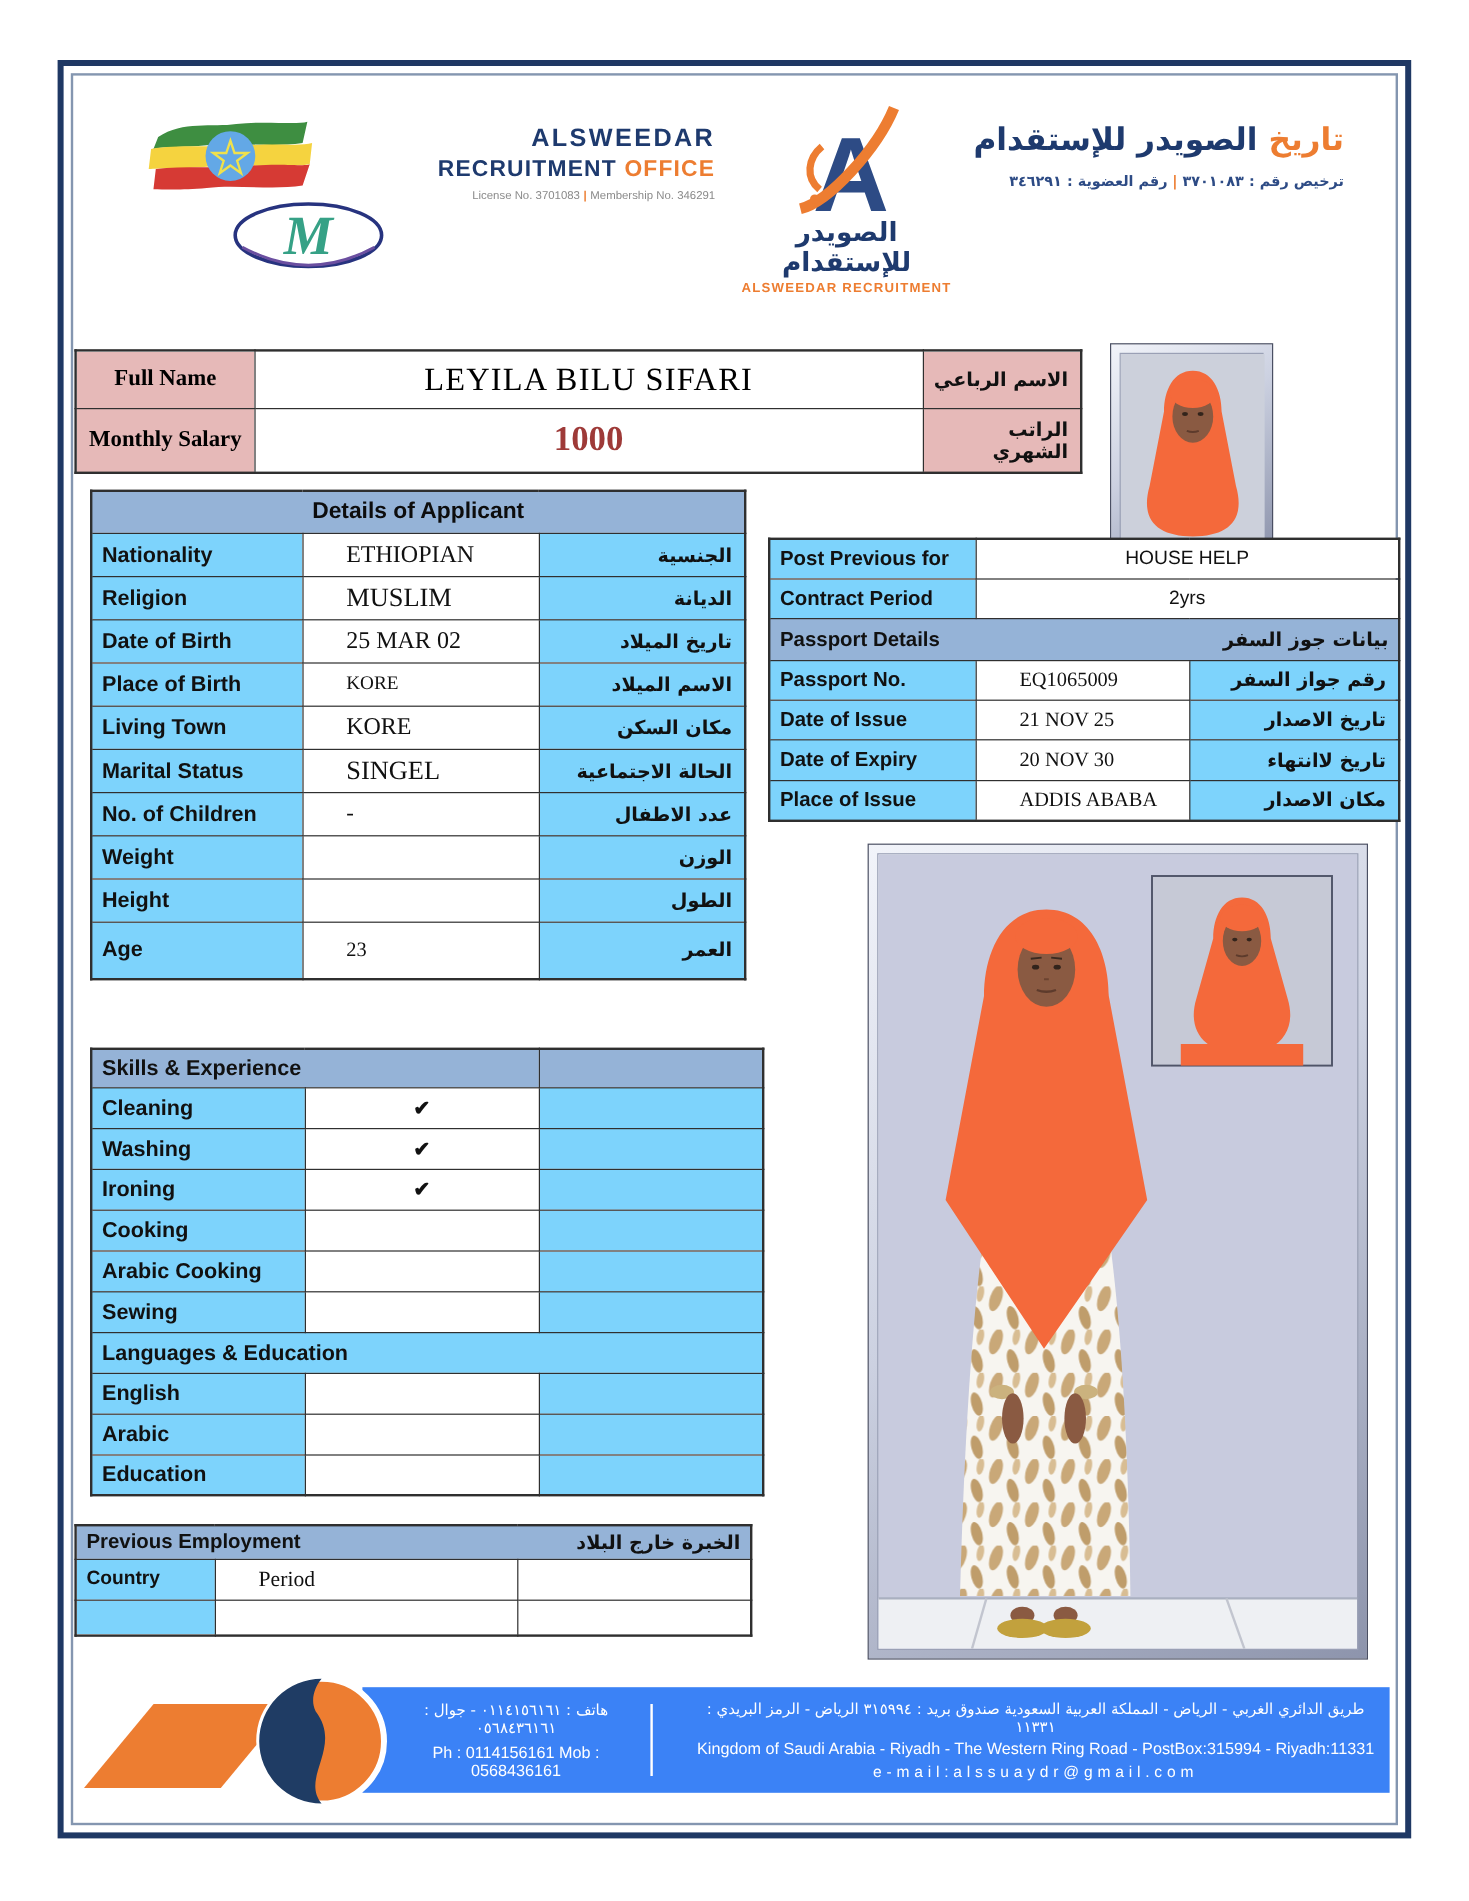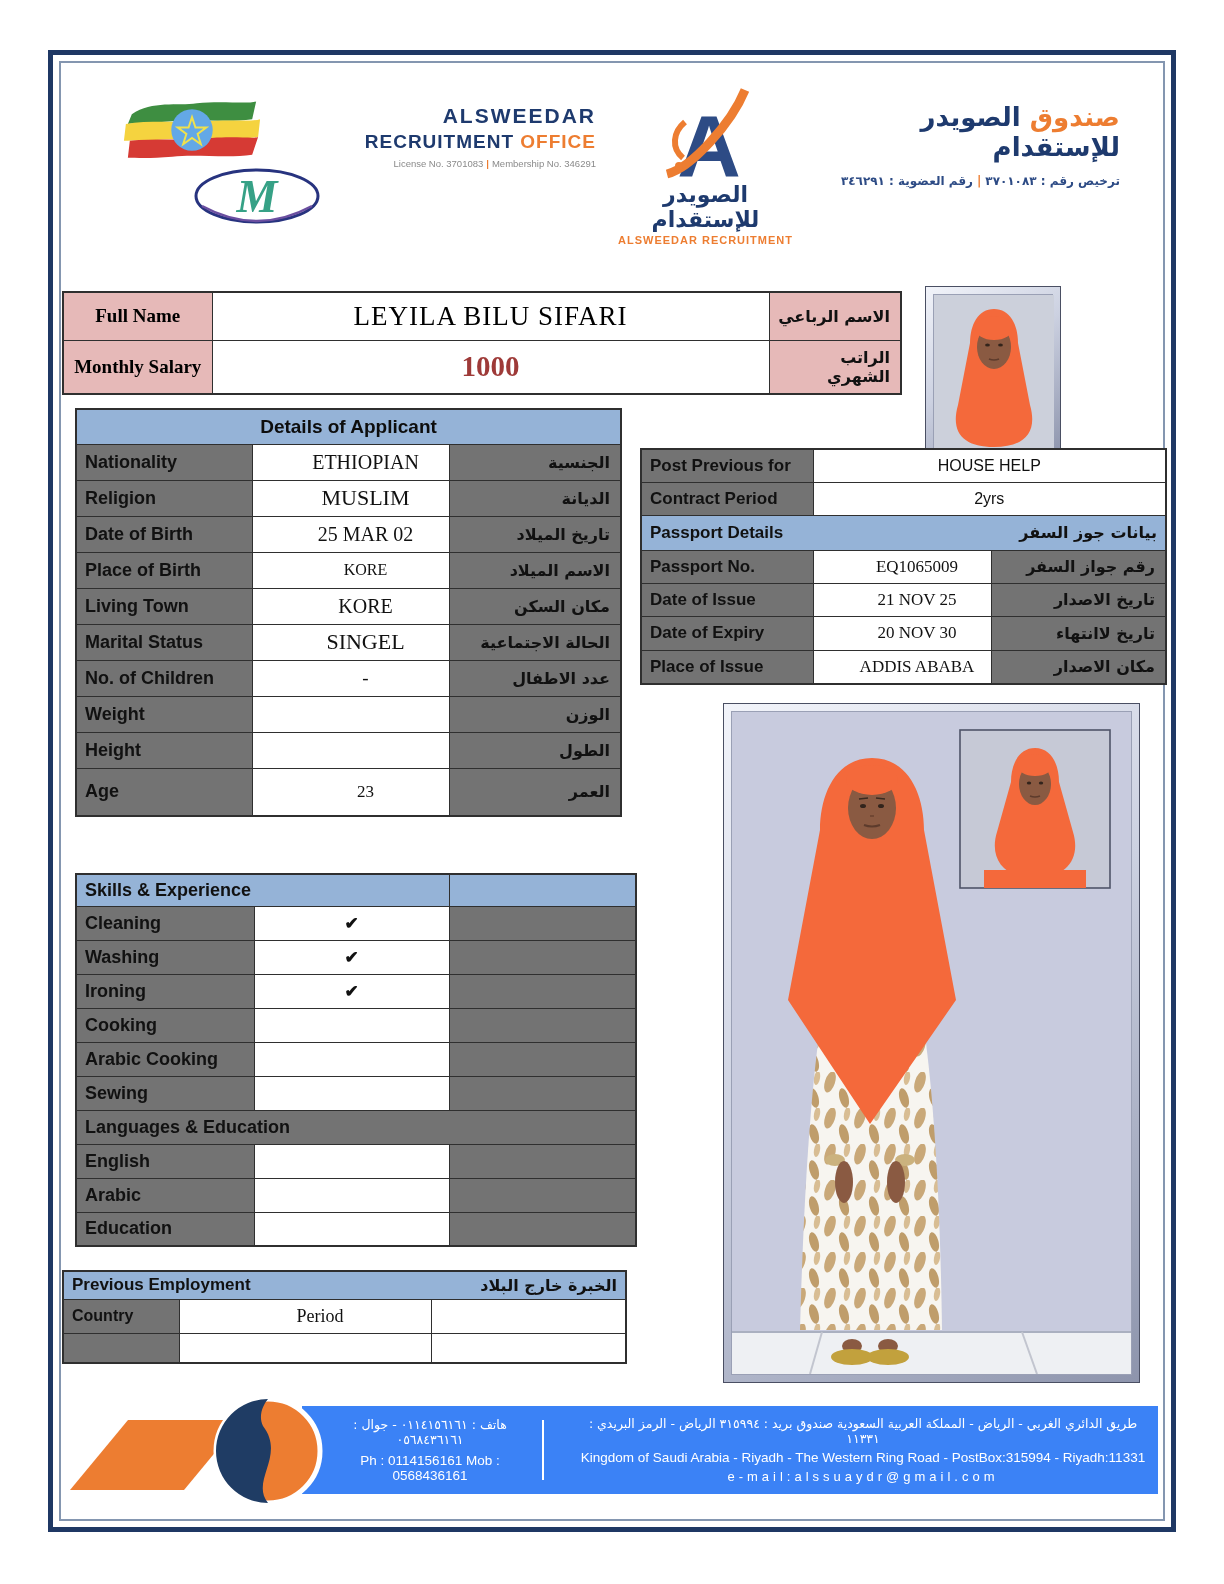--- a/index.html
+++ b/index.html
@@ -23,25 +23,25 @@
   .hdr-ar{position:absolute;left:790px;top:102px;width:330px;text-align:right;}
   .hdr-ar .title{font-family:"DejaVu Sans",sans-serif;direction:rtl;font-size:26px;font-weight:bold;}
   .hdr-ar .title .org{color:#ed7d31;} .hdr-ar .title .navy{color:#1e3a6e;}
   .hdr-ar .lic{font-family:"DejaVu Sans",sans-serif;direction:rtl;font-size:12px;
         color:#2d4b85;font-weight:bold;margin-top:12px;}
   .hdr-ar .lic .bar{color:#ed7d31;padding:0 4px;}
 
   
   table{border-collapse:collapse;table-layout:fixed;}
   td{border:1.6px solid #2f2f2f;padding:1px 6px;overflow:hidden;}
-  .c-med{background:#95b3d7;} .c-light{background:#737373;}
+  .c-med{background:#95b3d7;} .c-light{background:#7dd3fc;}
   .c-pink{background:#e6b9b8;} .c-white{background:#ffffff;}
   .lbl{font-weight:bold;font-size:18px;color:#111;text-align:left;padding-left:8px;}
   .lbl-sm{font-weight:bold;font-size:17px;color:#111;text-align:left;padding-left:8px;}
-  .val{font-family:"Liberation Serif",serif;font-size:19px;text-align:center;color:#111;padding-left:36px;}
+  .val{font-family:"Liberation Serif",serif;font-size:19px;color:#111;padding-left:36px;}
   .val-sans{font-size:16px;text-align:center;color:#111;}
   .ar{font-family:"DejaVu Sans",sans-serif;direction:rtl;font-weight:bold;
       font-size:16px;text-align:right;padding-right:10px;color:#111;}
   .name-table{position:absolute;left:62px;top:291px;width:838px;border:2px solid #2f2f2f;}
   .name-table .lblserif{font-family:"Liberation Serif",serif;font-weight:bold;font-size:19px;text-align:center;}
   .big-name{font-family:"Liberation Serif",serif;font-size:27px;text-align:center;letter-spacing:1px;}
   .big-salary{font-family:"Liberation Serif",serif;font-size:29px;font-weight:bold;
       color:#9e3a38;text-align:center;}
   .details-table{position:absolute;left:75px;top:408px;width:545px;border:2px solid #2f2f2f;}
   .details-table .hd{font-weight:bold;font-size:19px;text-align:center;color:#0d0d0d;}
@@ -116,21 +116,21 @@
       <path d="M16,88 C40,82 80,38 94,4" stroke="#ed7d31" stroke-width="9" fill="none"></path>
       <path d="M34,36 C22,46 20,62 32,72" stroke="#ed7d31" stroke-width="6" fill="none"></path>
       <circle cx="28" cy="80" r="4" fill="#ed7d31"></circle>
     </svg>
     <div class="ar-line">الصويدر للإستقدام</div>
     <div class="en-line">ALSWEEDAR RECRUITMENT</div>
   </div>
 
   <div class="hdr-ar">
     <div class="title" dir="rtl">
-      <span class="org">صندوق</span><span class="navy"> الصويدر للإستقدام</span>
+      <span class="org">تاريخ</span><span class="navy"> الصويدر للإستقدام</span>
     </div>
     <div class="lic" dir="rtl">
       <span>ترخيص رقم : ٣٧٠١٠٨٣</span><span class="bar">|</span><span>رقم العضوية : ٣٤٦٢٩١</span>
     </div>
   </div>
 
   <table class="name-table">
     <colgroup>
         <col style="width:149px">
         <col style="width:557px">

